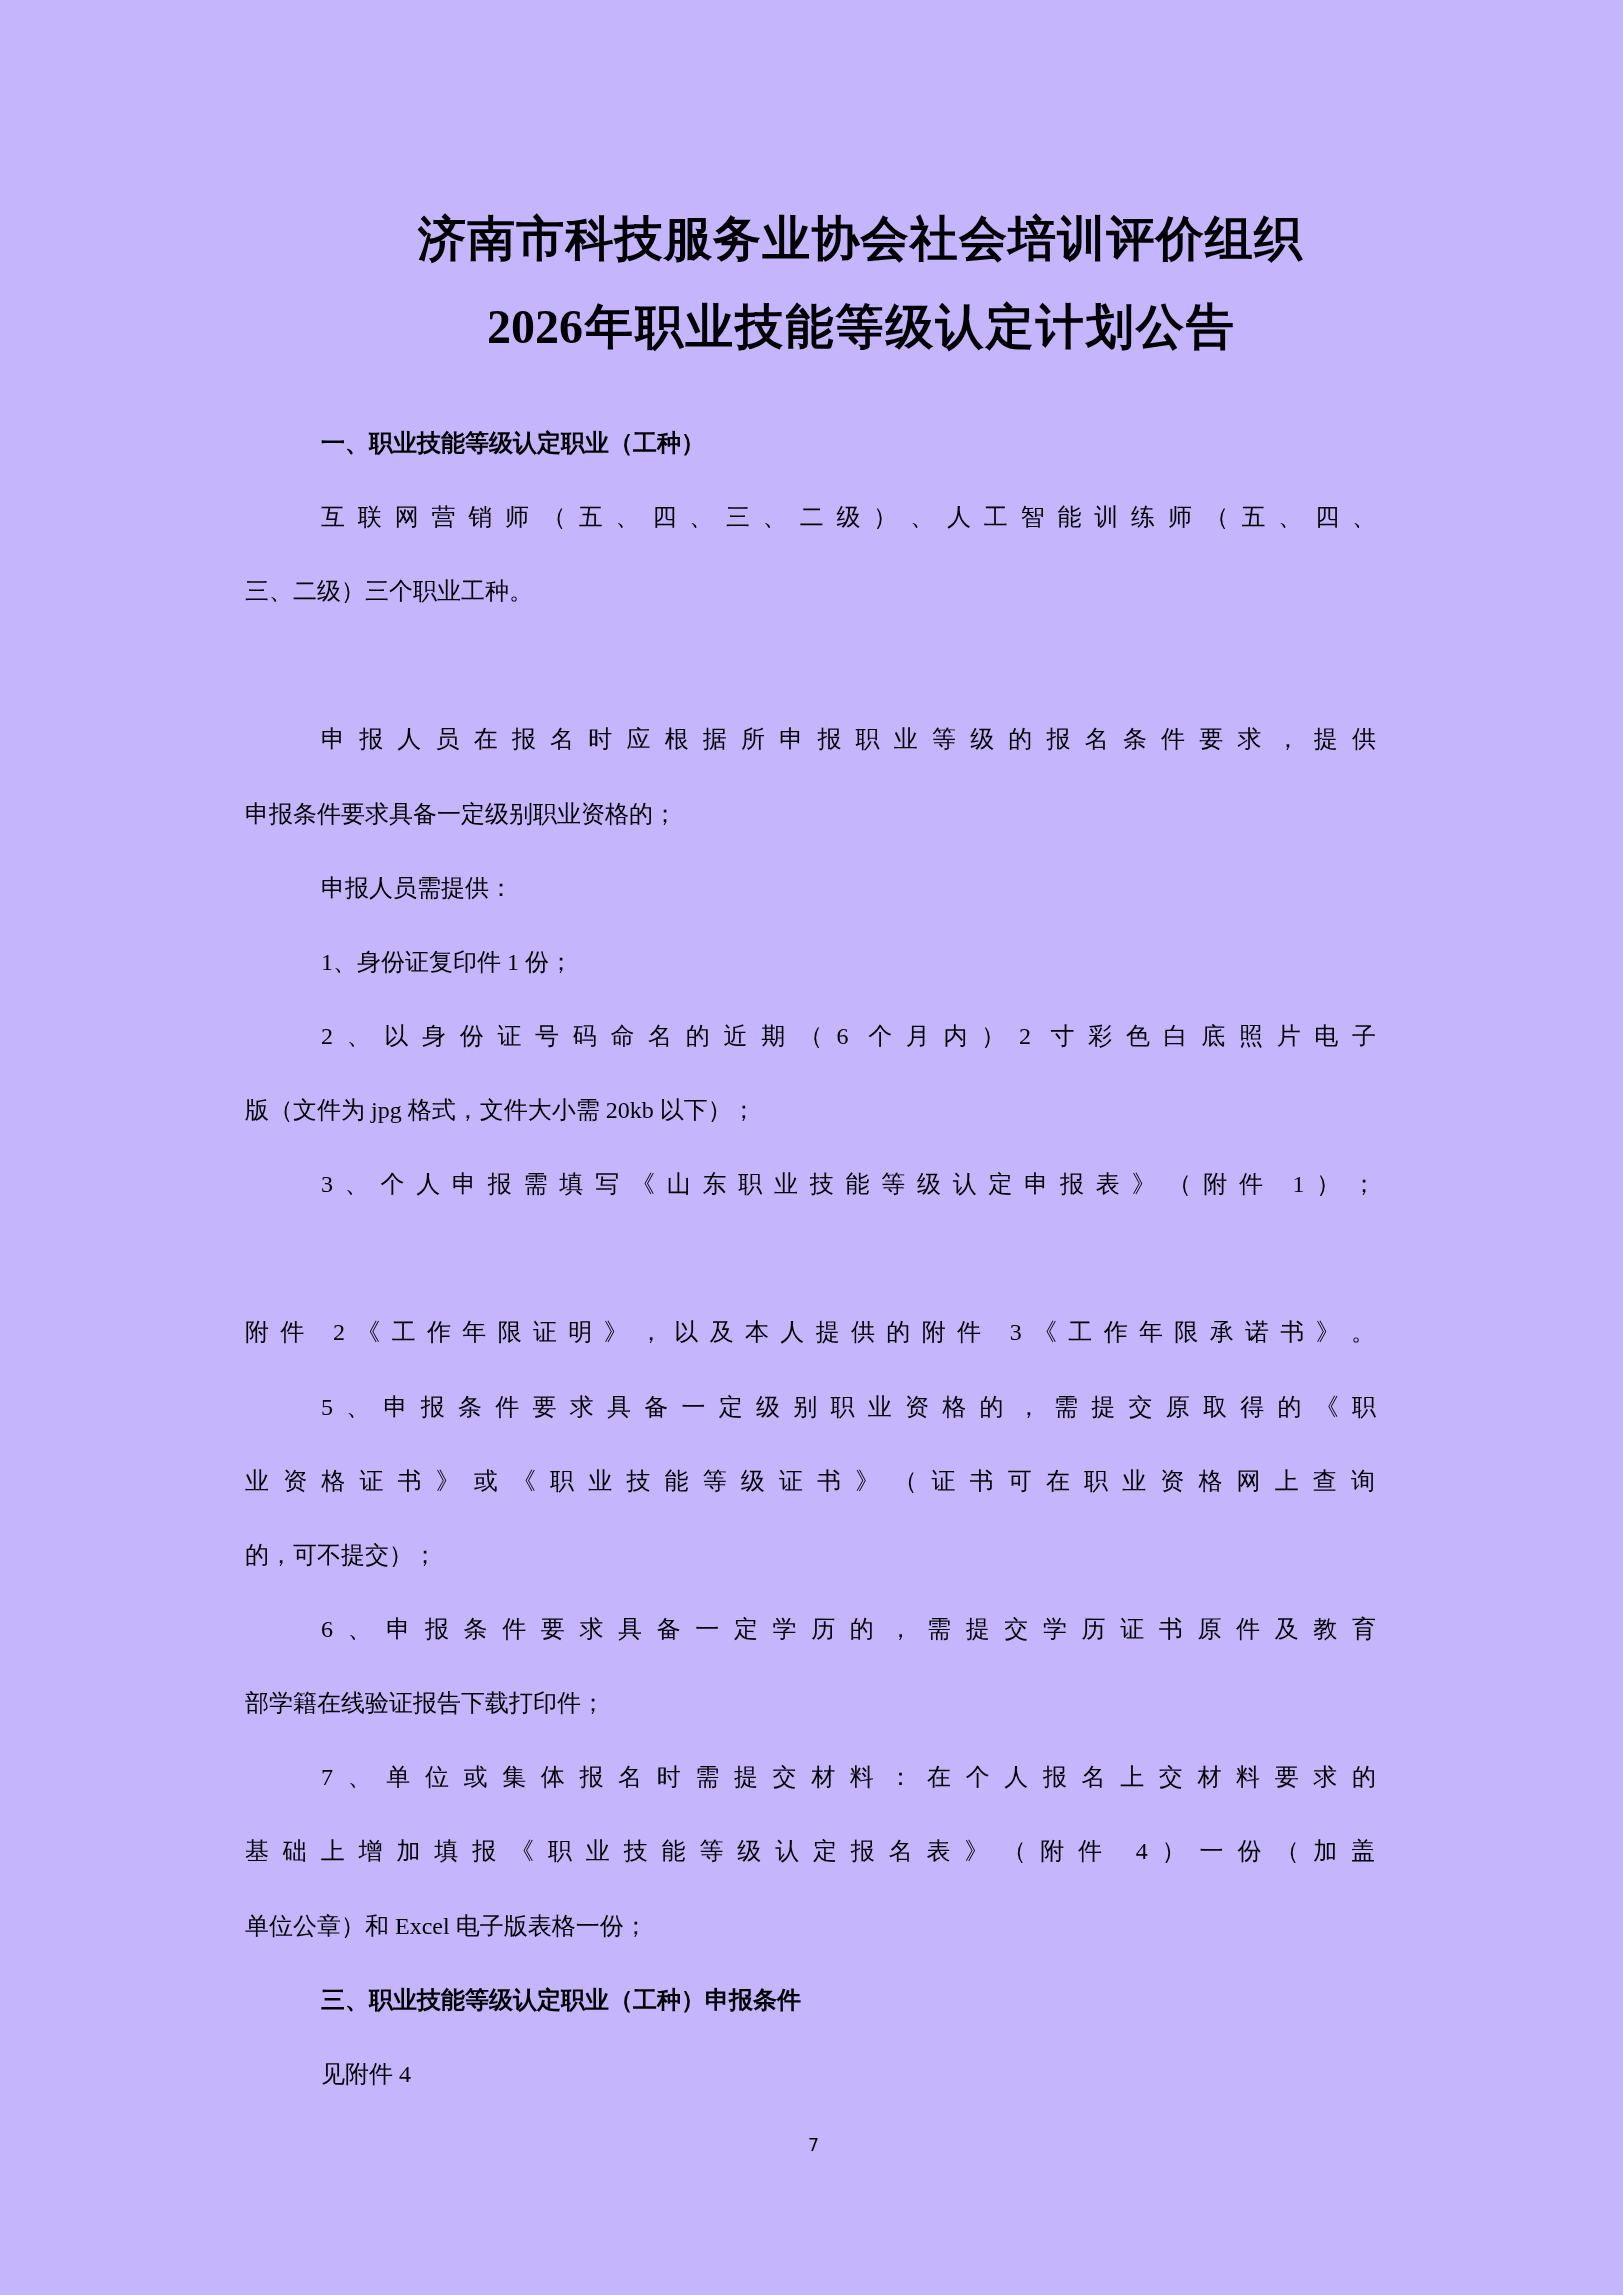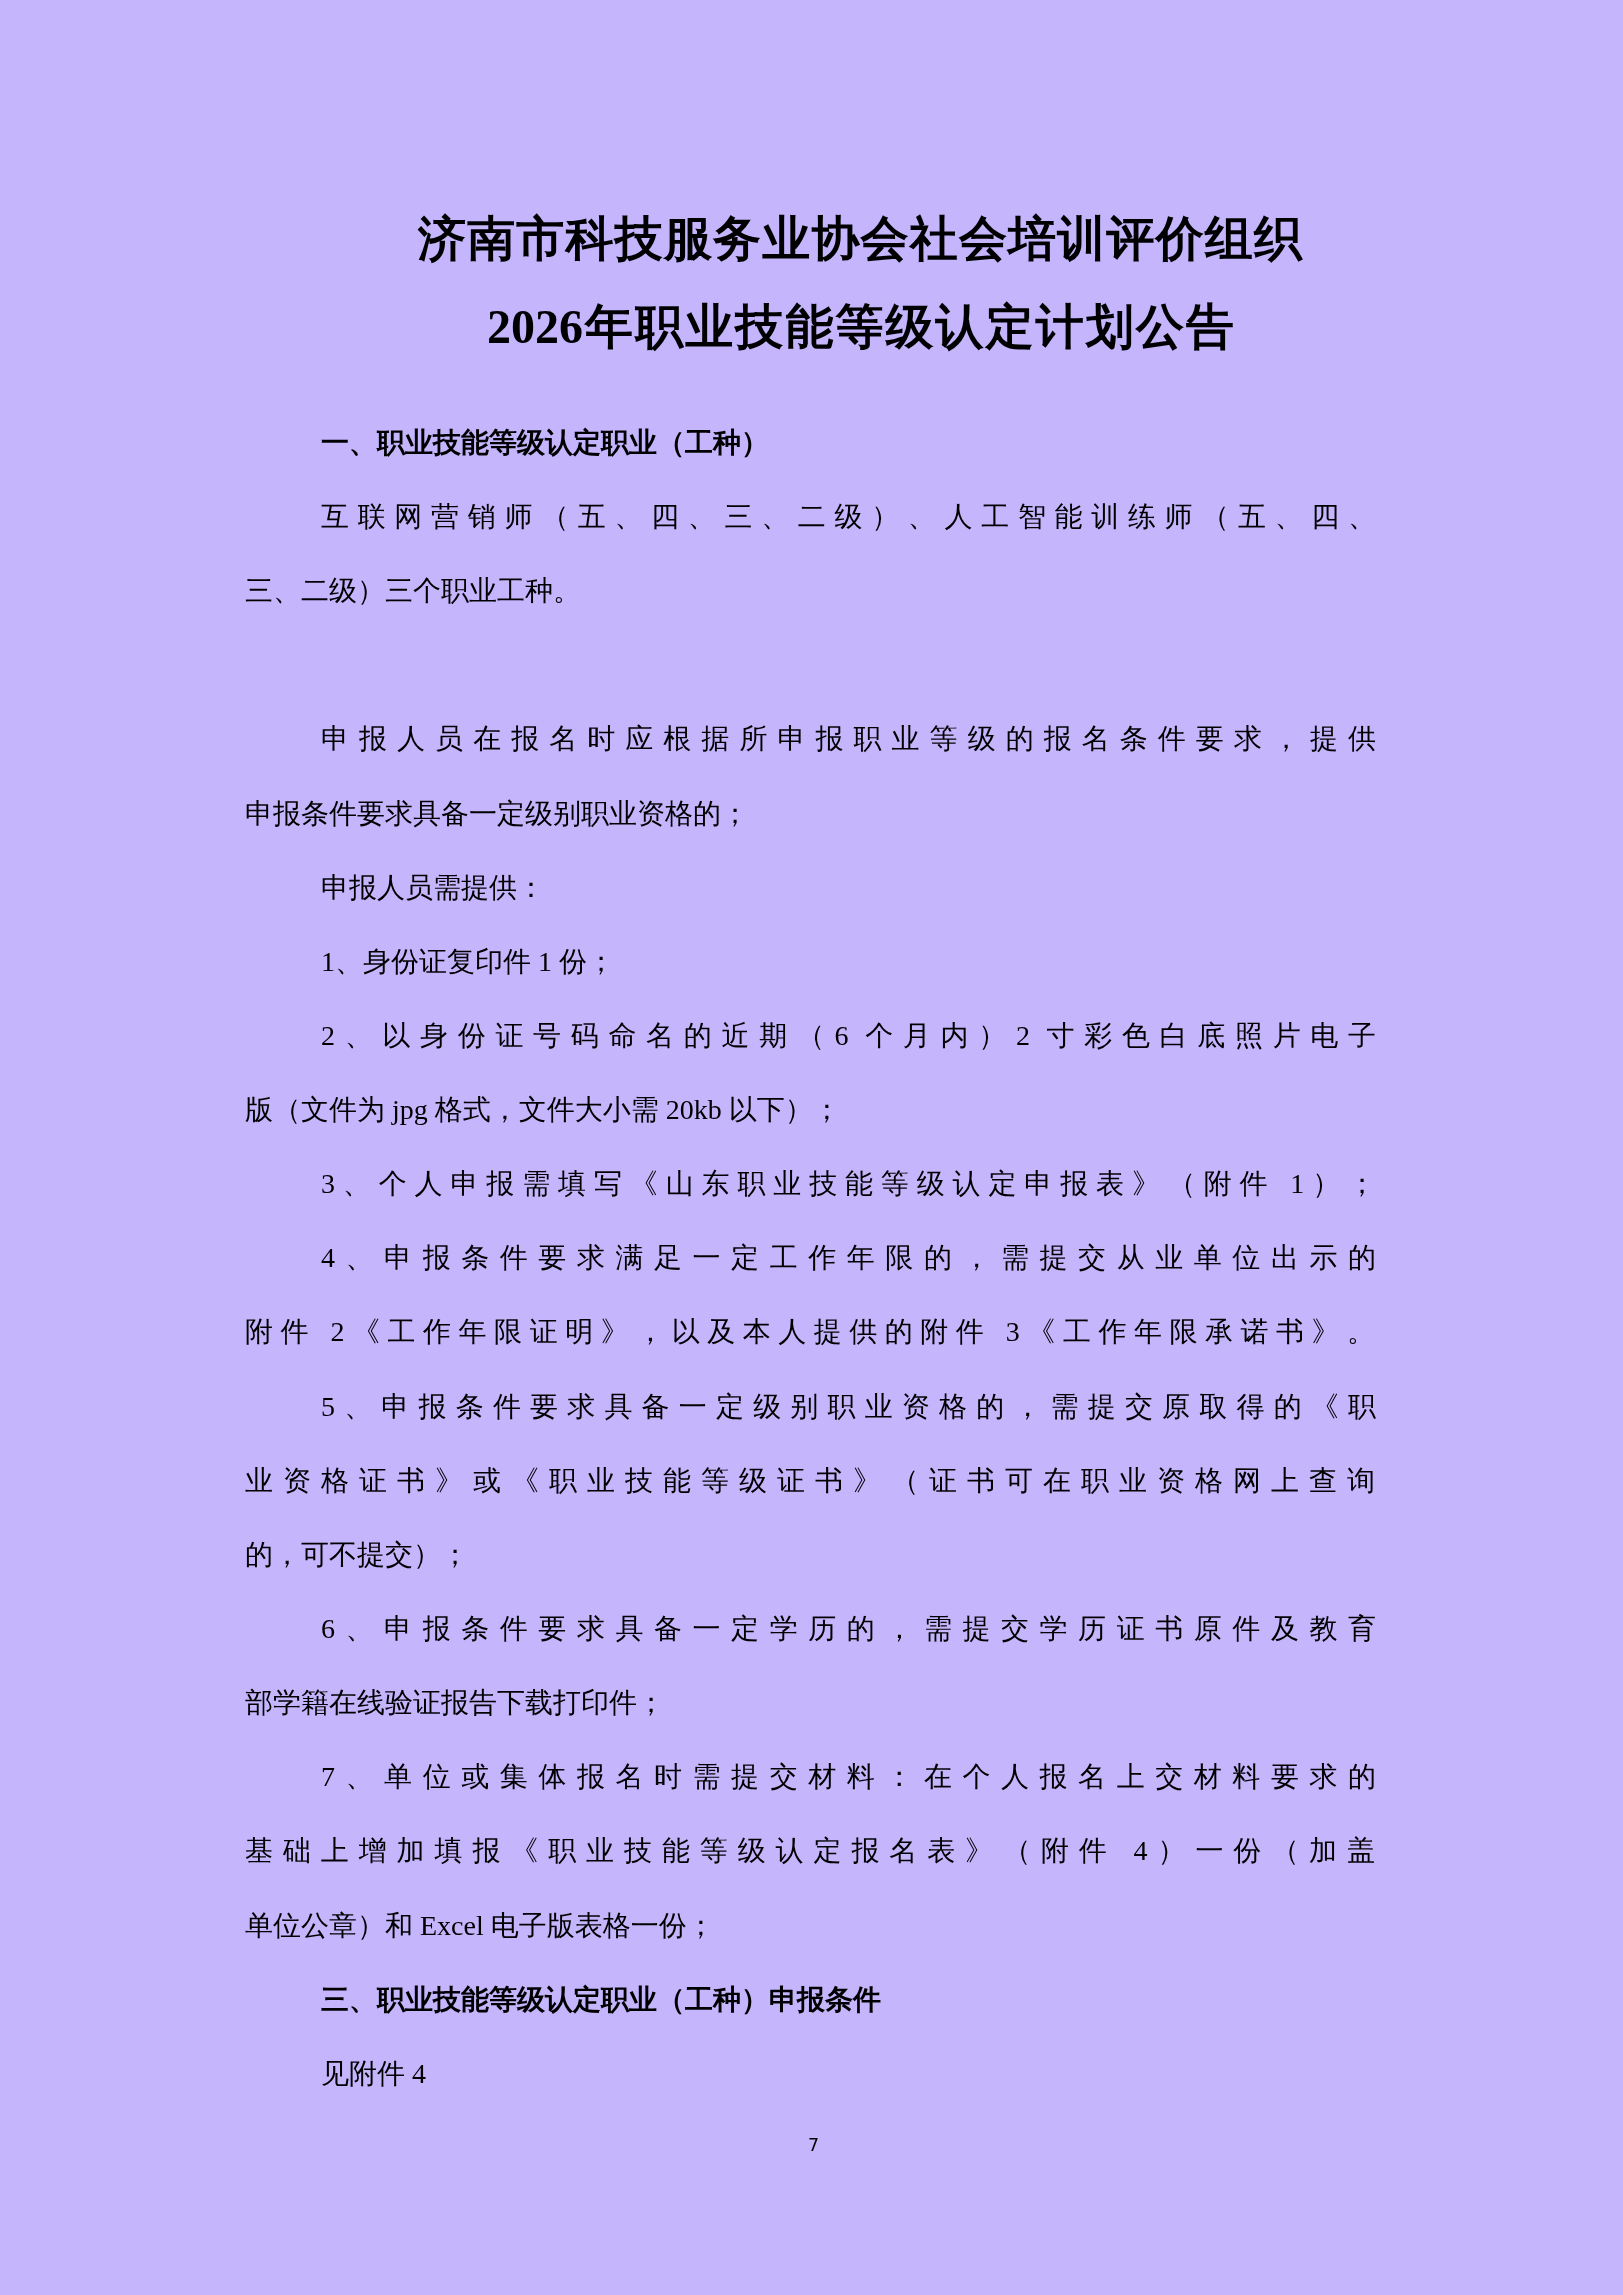--- a/index.html
+++ b/index.html
@@ -34,21 +34,21 @@
   }
   .title-1 { left: 418px; width: 884px; top: 208px; }
   .title-2 { left: 487px; width: 747px; top: 296px; }
 
   .line {
     position: absolute;
     left: 245px;
     width: 1130px;
     height: 74px;
     line-height: 74px;
-    font-size: 28px;
+    font-size: 24px;
     white-space: nowrap;
     overflow: visible;
   }
   .line.indent { left: 321px; width: 1055px; }
   .line.full { text-align: justify; text-align-last: justify; }
   .line.heading { font-weight: bold; }
 
   .page-number {
     position: absolute;
     left: 798px;
@@ -73,21 +73,20 @@
   <div class="line indent full" style="top:480px">互联网营销师（五、四、三、二级）、人工智能训练师（五、四、</div>
   <div class="line" style="top:554px">三、二级）三个职业工种。</div>
 
   <div class="line indent full" style="top:702px">申报人员在报名时应根据所申报职业等级的报名条件要求，提供</div>
   <div class="line" style="top:777px">申报条件要求具备一定级别职业资格的；</div>
   <div class="line indent" style="top:851px">申报人员需提供：</div>
   <div class="line indent" style="top:925px">1、身份证复印件 1 份；</div>
   <div class="line indent full" style="top:999px">2、以身份证号码命名的近期（6 个月内）2 寸彩色白底照片电子</div>
   <div class="line" style="top:1073px">版（文件为 jpg 格式，文件大小需 20kb 以下）；</div>
   <div class="line indent full" style="top:1147px">3、个人申报需填写《山东职业技能等级认定申报表》（附件 1）；</div>
-  <div class="line indent full" style="top:1221px">4、申报条件要求满足一定工作年限的，需提交从业单位出示的</div>
   <div class="line full" style="top:1295px">附件 2《工作年限证明》，以及本人提供的附件 3《工作年限承诺书》。</div>
   <div class="line indent full" style="top:1370px">5、申报条件要求具备一定级别职业资格的，需提交原取得的《职</div>
   <div class="line full" style="top:1444px">业资格证书》或《职业技能等级证书》（证书可在职业资格网上查询</div>
   <div class="line" style="top:1518px">的，可不提交）；</div>
   <div class="line indent full" style="top:1592px">6、申报条件要求具备一定学历的，需提交学历证书原件及教育</div>
   <div class="line" style="top:1666px">部学籍在线验证报告下载打印件；</div>
   <div class="line indent full" style="top:1740px">7、单位或集体报名时需提交材料：在个人报名上交材料要求的</div>
   <div class="line full" style="top:1814px">基础上增加填报《职业技能等级认定报名表》（附件 4）一份（加盖</div>
   <div class="line" style="top:1889px">单位公章）和 Excel 电子版表格一份；</div>
 

